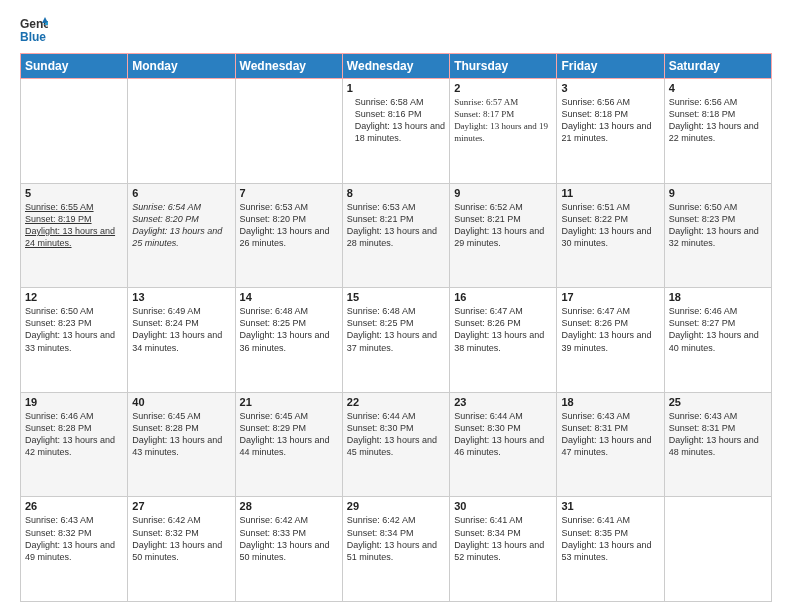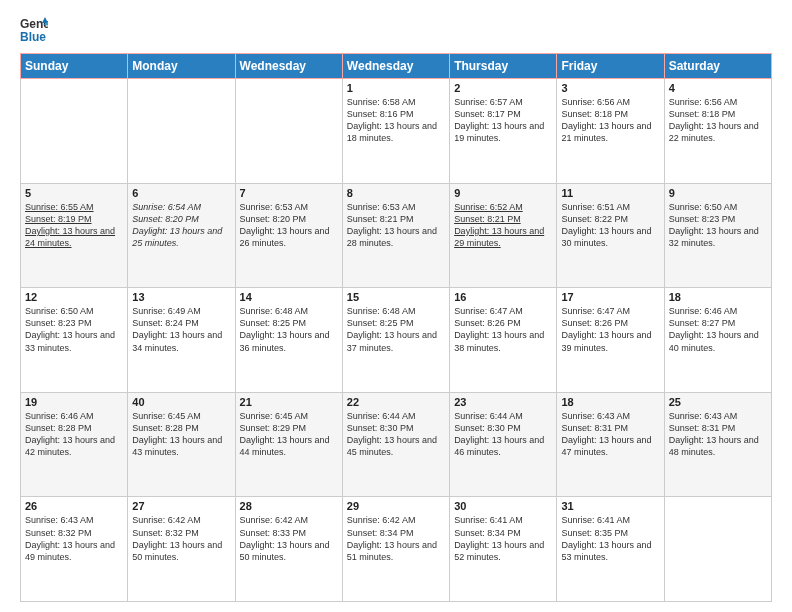--- a/index.html
+++ b/index.html
@@ -125,27 +125,27 @@
           <th>Saturday</th>
         </tr>
     </thead>
     <tbody id="calendar-body">
     <tr>
           <td class="empty-cell"></td>
           <td class="empty-cell"></td>
           <td class="empty-cell"></td>
           <td>
             <div class="day-number">1</div>
-            <div class="day-info" style="white-space: pre-line;">Sunrise: 6:58 AM
+            <div class="day-info" style="white-space: pre-line; margin-left: 8px;">Sunrise: 6:58 AM
 Sunset: 8:16 PM
 Daylight: 13 hours and 18 minutes.</div>
           </td>
           <td>
             <div class="day-number">2</div>
-            <div class="day-info" style="white-space: pre-line;">Sunrise: 6:57 AM
+            <div class="day-info" style="white-space: pre-line; font-family: Liberation Serif, serif;">Sunrise: 6:57 AM
 Sunset: 8:17 PM
 Daylight: 13 hours and 19 minutes.</div>
           </td>
           <td>
             <div class="day-number">3</div>
             <div class="day-info" style="white-space: pre-line;">Sunrise: 6:56 AM
 Sunset: 8:18 PM
 Daylight: 13 hours and 21 minutes.</div>
           </td>
           <td>
@@ -175,21 +175,21 @@
 Daylight: 13 hours and 26 minutes.</div>
           </td>
           <td>
             <div class="day-number">8</div>
             <div class="day-info" style="white-space: pre-line;">Sunrise: 6:53 AM
 Sunset: 8:21 PM
 Daylight: 13 hours and 28 minutes.</div>
           </td>
           <td>
             <div class="day-number">9</div>
-            <div class="day-info" style="white-space: pre-line; text-decoration: underline;">Sunrise: 6:52 AM
+            <div class="day-info" style="white-space: pre-line;">Sunrise: 6:52 AM
 Sunset: 8:21 PM
 Daylight: 13 hours and 29 minutes.</div>
           </td>
           <td>
             <div class="day-number">11</div>
             <div class="day-info" style="white-space: pre-line;">Sunrise: 6:51 AM
 Sunset: 8:22 PM
 Daylight: 13 hours and 30 minutes.</div>
           </td>
           <td>

